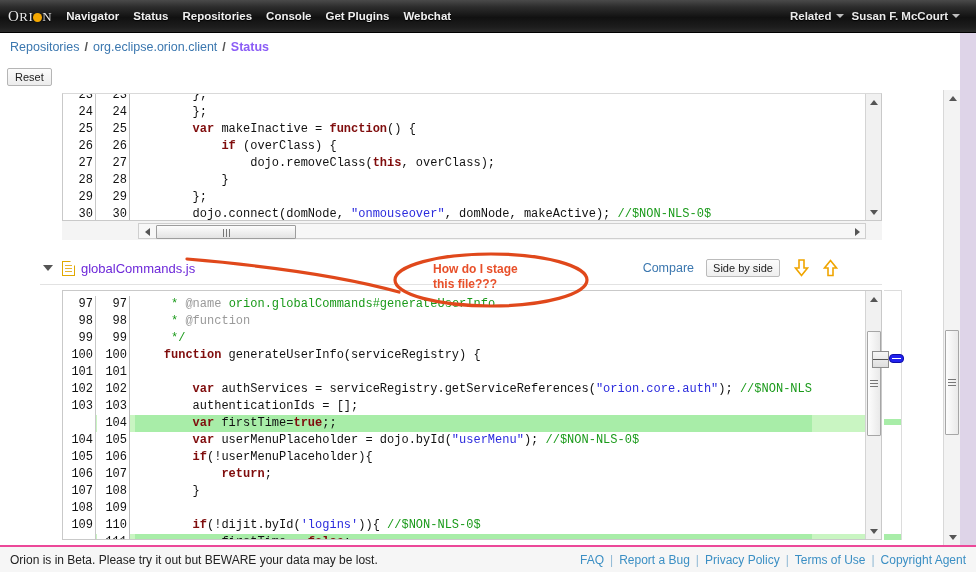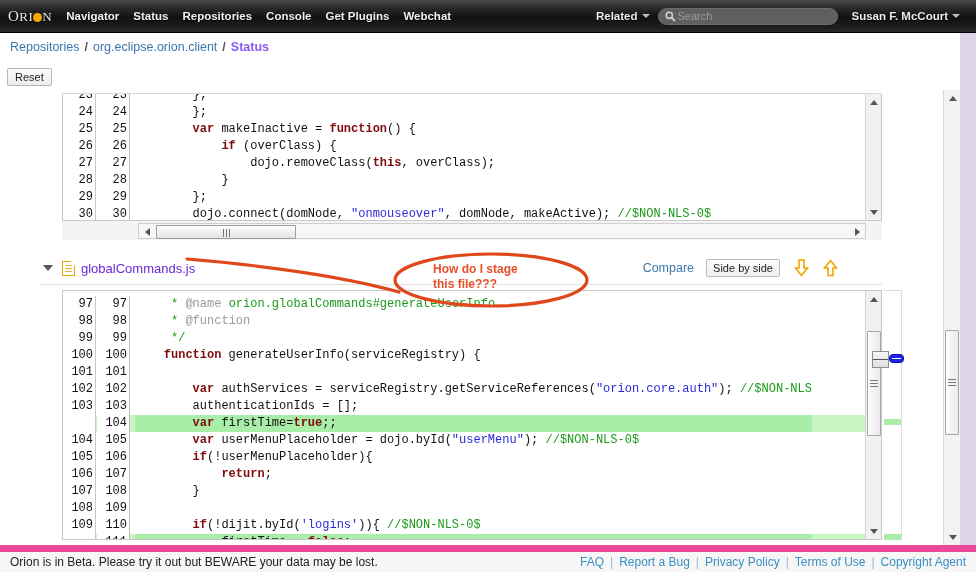--- a/index.html
+++ b/index.html
@@ -306,21 +306,21 @@
     width: 130px;
     color: #e8502a; font-weight: bold; font-size: 12px;
     line-height: 15px;
     font-family: "Liberation Sans", sans-serif;
   }
 
   
   #footer {
     position: absolute; left: 0; bottom: 0; width: 976px; height: 27px;
     background: #f6f6f6;
-    border-top: 7px solid #ec4899;
+    border-top: 2px solid #ec4899;
     display: flex; align-items: center;
     font-size: 12px;
   }
   #footer-msg { margin-left: 10px; color: #222; }
   #footer-links { margin-left: auto; margin-right: 10px; display: flex; align-items: center; }
   #footer-links a { color: #3b8fc4; text-decoration: none; cursor: pointer; }
   #footer-links .sep { color: #8fb8d4; margin: 0 6px; }
 </style>
 </head>
 <body>
@@ -334,29 +334,20 @@
     <a class="navlink">Navigator</a>
     <a class="navlink">Status</a>
     <a class="navlink">Repositories</a>
     <a class="navlink">Console</a>
     <a class="navlink">Get Plugins</a>
     <a class="navlink">Webchat</a>
 
     <div id="banner-right">
       <div class="banner-menu">
         <span>Related</span><span class="caret-down"></span>
-      </div>
-      <div id="searchbox">
-        <span class="mag">
-          <svg width="11" height="11" viewBox="0 0 11 11">
-              <circle cx="4.3" cy="4.3" r="3.1" fill="none" stroke="#d0d0d0" stroke-width="1.6"></circle>
-              <line x1="6.6" y1="6.6" x2="10" y2="10" stroke="#d0d0d0" stroke-width="1.8"></line>
-            </svg>
-        </span>
-        <input type="text" placeholder="Search" style="">
       </div>
       <div class="banner-menu">
         <span>Susan F. McCourt</span><span class="caret-down"></span>
       </div>
     </div>
   </div>
 
   <div id="breadcrumb">
     <span class="crumb-link">Repositories</span>
     <span class="crumb-sep">/</span>

